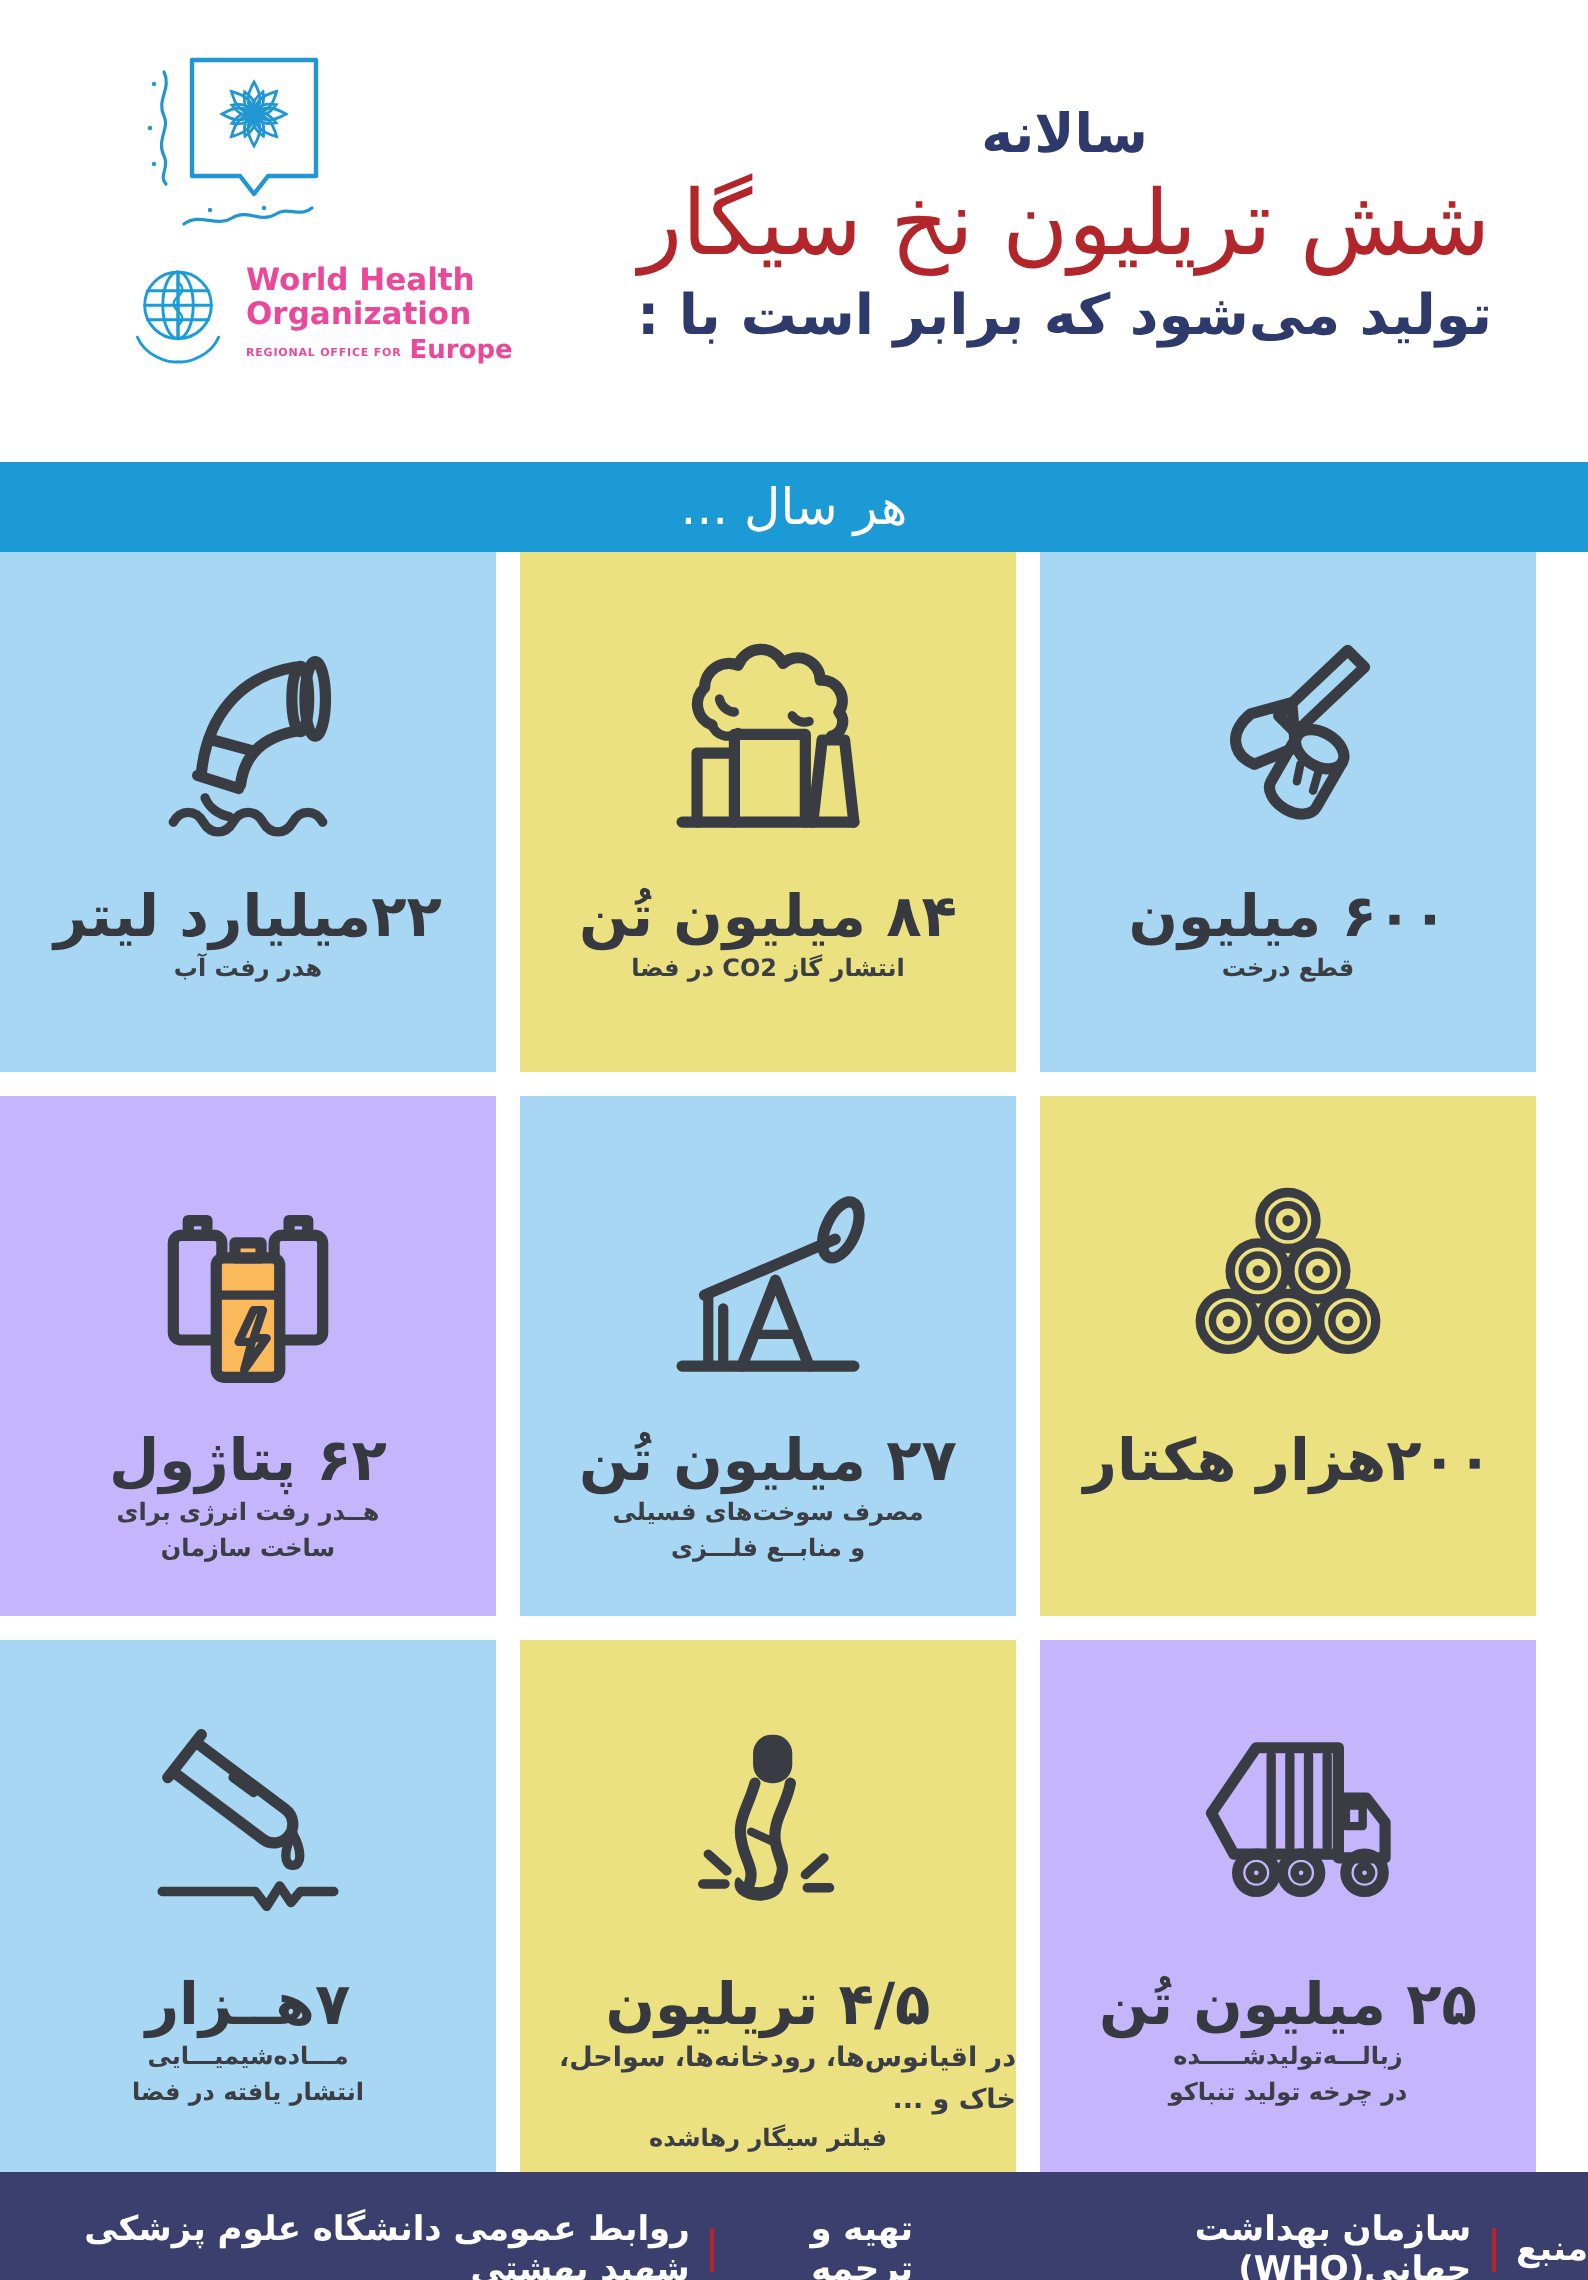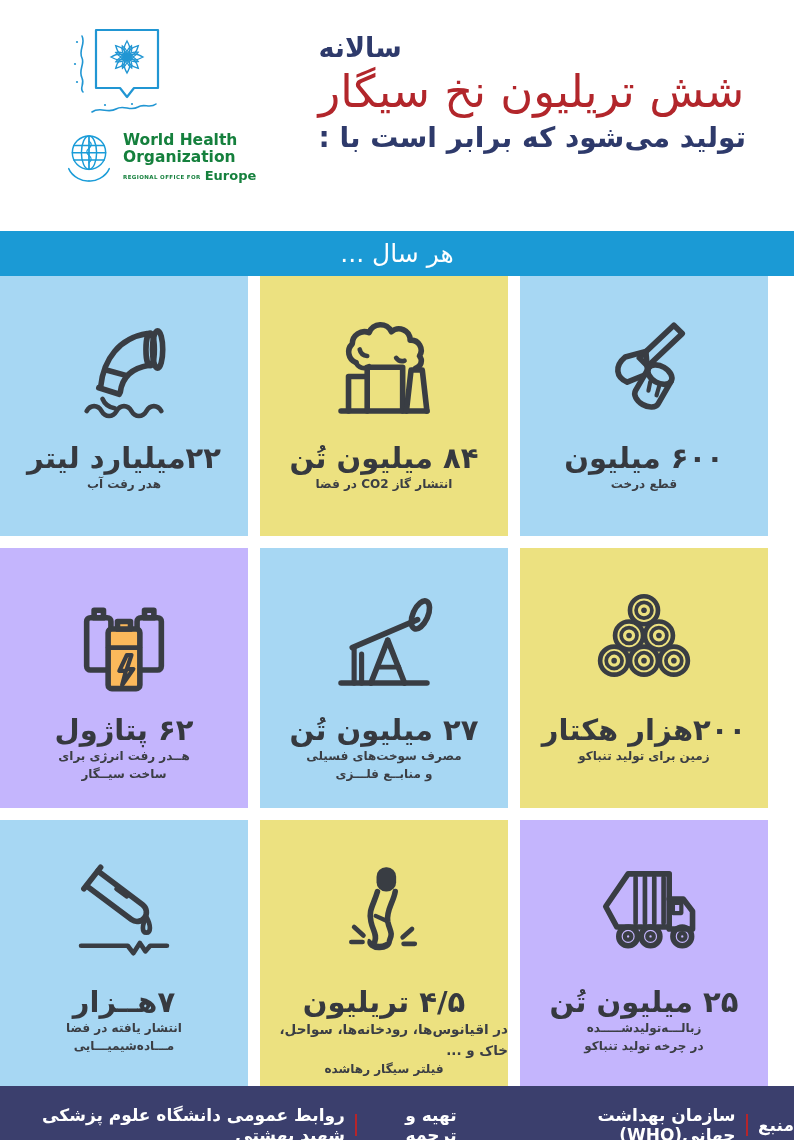--- a/index.html
+++ b/index.html
@@ -1,26 +1,26 @@
 <!DOCTYPE html>
 <html lang="fa"><head>
 <meta charset="utf-8">
 <style>
   html,body{margin:0;padding:0;background:#e8e8e8;}
   .page{width:794px;height:1140px;margin:0 auto;background:#ffffff;position:relative;overflow:hidden;
         font-family:"DejaVu Sans",sans-serif;}
   
   .header{position:relative;height:231px;background:#ffffff;}
-  .titles{position:absolute;top:32px;right:48px;text-align:left;direction:rtl;}
+  .titles{position:absolute;top:52px;right:48px;text-align:center;direction:rtl;}
   .t1{color:#2e3a6b;font-size:27px;font-weight:bold;line-height:1.2;}
   .t2{color:#b2262b;font-size:45px;font-weight:normal;line-height:1.15;margin:2px 0 2px;}
   .t3{color:#2e3a6b;font-size:28px;font-weight:bold;line-height:1.25;}
   .uni-logo{position:absolute;left:58px;top:24px;}
   .who-logo{position:absolute;left:60px;top:128px;display:flex;align-items:center;gap:5px;}
-  .who-text{color:#15803d;}
+  .who-text{color:#ec4899;}
   .who-line{font-size:15.5px;font-weight:bold;line-height:1.07;}
   .who-sub{display:flex;align-items:flex-end;gap:4px;margin-top:3px;}
   .who-small{font-size:5.5px;font-weight:bold;letter-spacing:.4px;margin-bottom:2px;}
   .who-region{font-size:13px;font-weight:bold;line-height:1;}
   
   .banner{height:45px;background:#1b9ad5;display:flex;align-items:center;justify-content:center;text-align:right;}
   .banner-label{color:#ffffff;font-size:25px;direction:rtl;}
   
   .grid{display:grid;grid-template-columns:repeat(3,1fr);grid-template-rows:260px 260px 266px;width:768px;gap:12px;}
   .cell{display:flex;flex-direction:column;align-items:center;box-sizing:border-box;padding-top:30px;}
@@ -183,21 +183,21 @@
             <rect x="82" y="26" width="10" height="8"></rect>
             <rect x="43" y="46" width="34" height="64" rx="4" fill="#fbb95b"></rect>
             <rect x="53" y="38" width="14" height="8" fill="#fbb95b"></rect>
             <path d="M43,66 H77" stroke-width="5"></path>
             <path d="M63,74 L55,91 L62,91 L58,106 L70,89 L63,89 L68,74 Z" stroke-width="4.5"></path>
           </g>
         </svg>
       </div>
       <div class="value">۶۲ پتاژول</div>
       <div class="line">هــدر رفت انرژی برای</div>
-      <div class="line">ساخت سیــگار</div>
+      <div class="line">ساخت سازمان</div>
     </div>
 
     <div class="cell bg-blue">
       <div class="icon-wrap">
         <svg width="112" height="112" viewBox="0 0 120 120">
           <g stroke="#393d43" fill="none" stroke-width="6" stroke-linecap="round" stroke-linejoin="round">
             <path d="M14,104 H106"></path>
             <path d="M46,104 L64,58 M82,104 L64,58"></path>
             <path d="M53,87 H76" stroke-width="5"></path>
             <path d="M28,104 V66 M36,104 V73" stroke-width="5.5"></path>
@@ -242,38 +242,37 @@
               </g>
             <g>
                 <circle cx="92" cy="80" r="15"></circle>
                 <circle cx="92" cy="80" r="8.5" stroke-width="4"></circle>
                 <circle cx="92" cy="80" r="3" fill="#393d43" stroke="none"></circle>
               </g>
           </g>
         </svg>
       </div>
       <div class="value">۲۰۰هزار هکتار</div>
-      <div class="line">زمین برای تولید تنباکو</div>
     </div>
 
     <div class="cell bg-blue">
       <div class="icon-wrap">
         <svg width="112" height="112" viewBox="0 0 120 120">
           <g stroke="#393d43" fill="none" stroke-width="6" stroke-linecap="round" stroke-linejoin="round">
             <path d="M32,14 L80,50 a10,10 0 0 1 -12,16 L20,30"></path>
             <path d="M35,10 L17,33"></path>
             <path d="M52,33 L63,41" stroke-width="5"></path>
             <path d="M84,63 C79,72 79,80 84,80 C89,80 89,72 84,63 Z" stroke-width="5"></path>
             <path d="M14,94 H64 l6,8 7,-11 6,9 5,-6 H106" stroke-width="5"></path>
           </g>
         </svg>
       </div>
       <div class="value">۷هــزار</div>
+      <div class="line">مـــاده‌شیمیـــایی</div>
       <div class="line">انتشار یافته در فضا</div>
-      <div class="line">مـــاده‌شیمیـــایی</div>
     </div>
 
     <div class="cell bg-yellow">
       <div class="icon-wrap">
         <svg width="112" height="112" viewBox="0 0 120 120">
           <rect x="52" y="10" width="21" height="26" rx="10" fill="#393d43"></rect>
           <g stroke="#393d43" fill="none" stroke-width="6" stroke-linecap="round" stroke-linejoin="round">
             <path d="M53,36 C49,50 43,56 46,68 C48,78 53,82 50,90"></path>
             <path d="M72,36 C70,48 62,56 64,68 C66,78 70,80 66,88"></path>
             <path d="M51,62 l11,5" stroke-width="4.5"></path>

